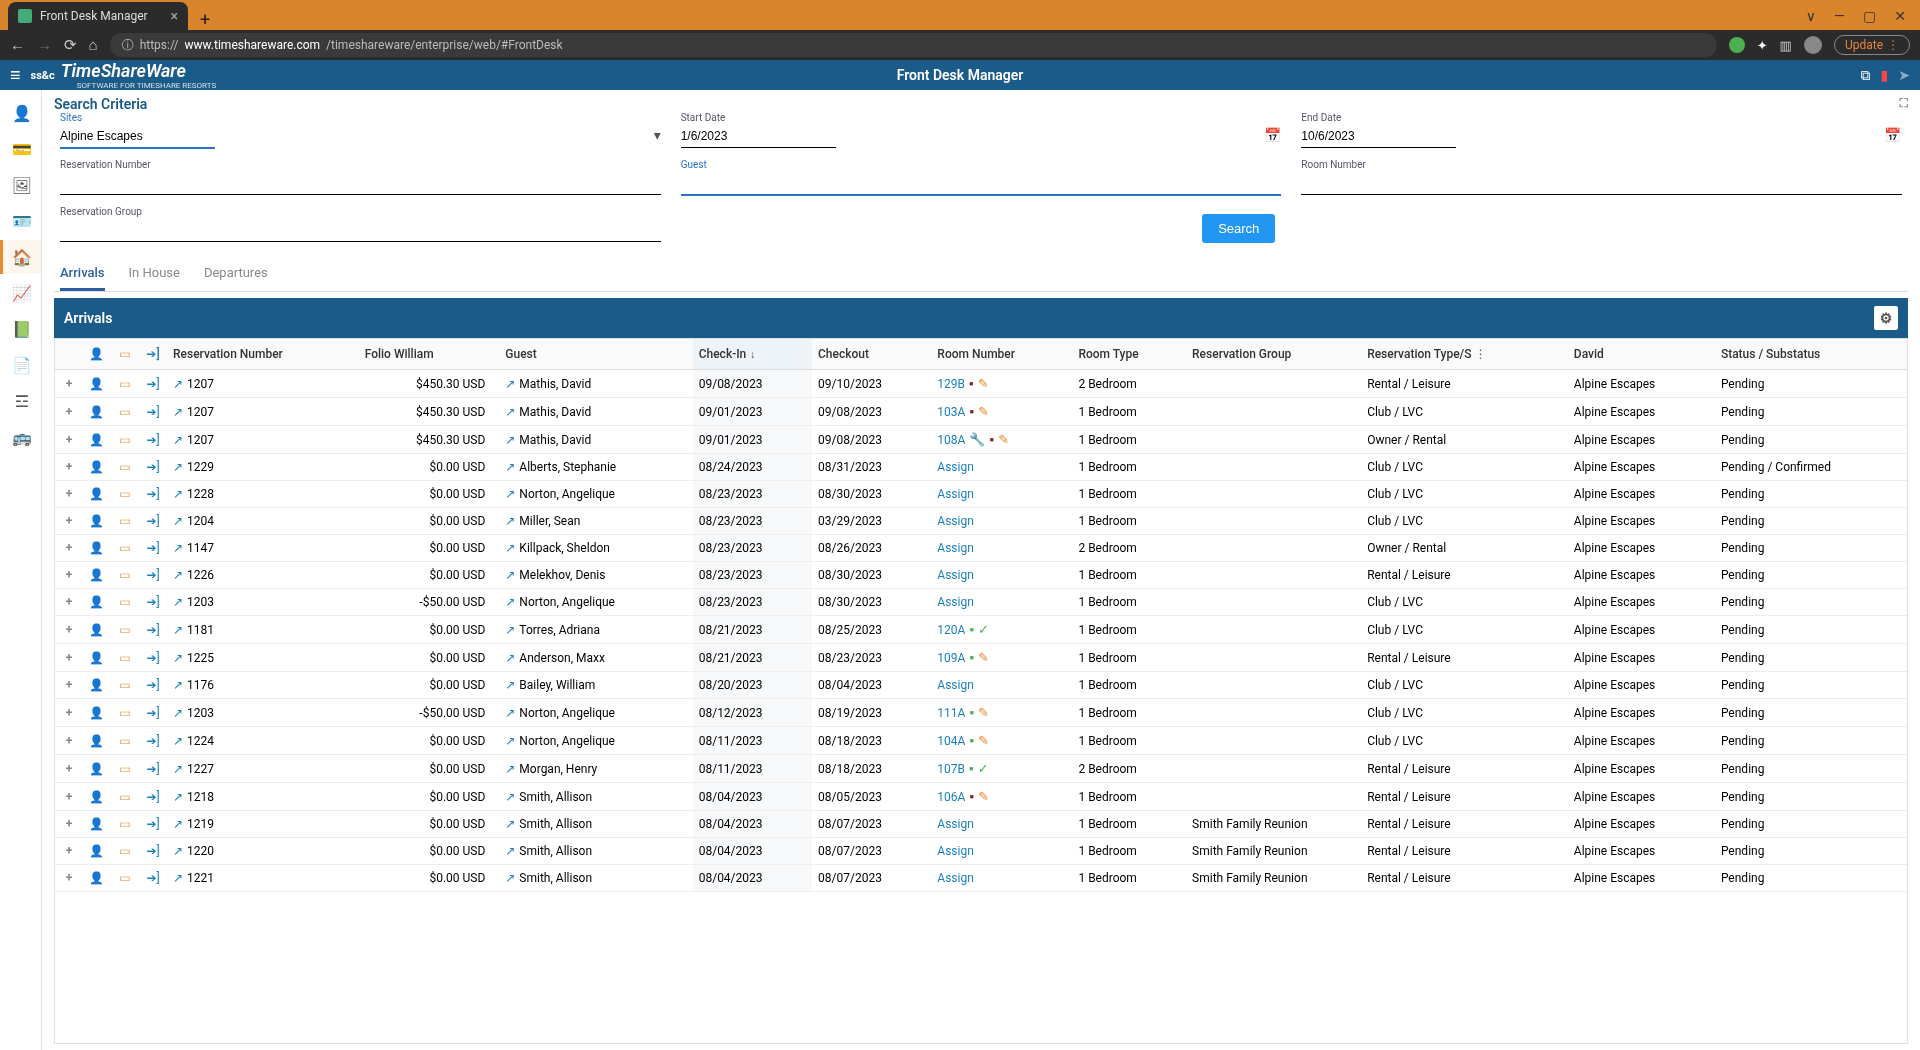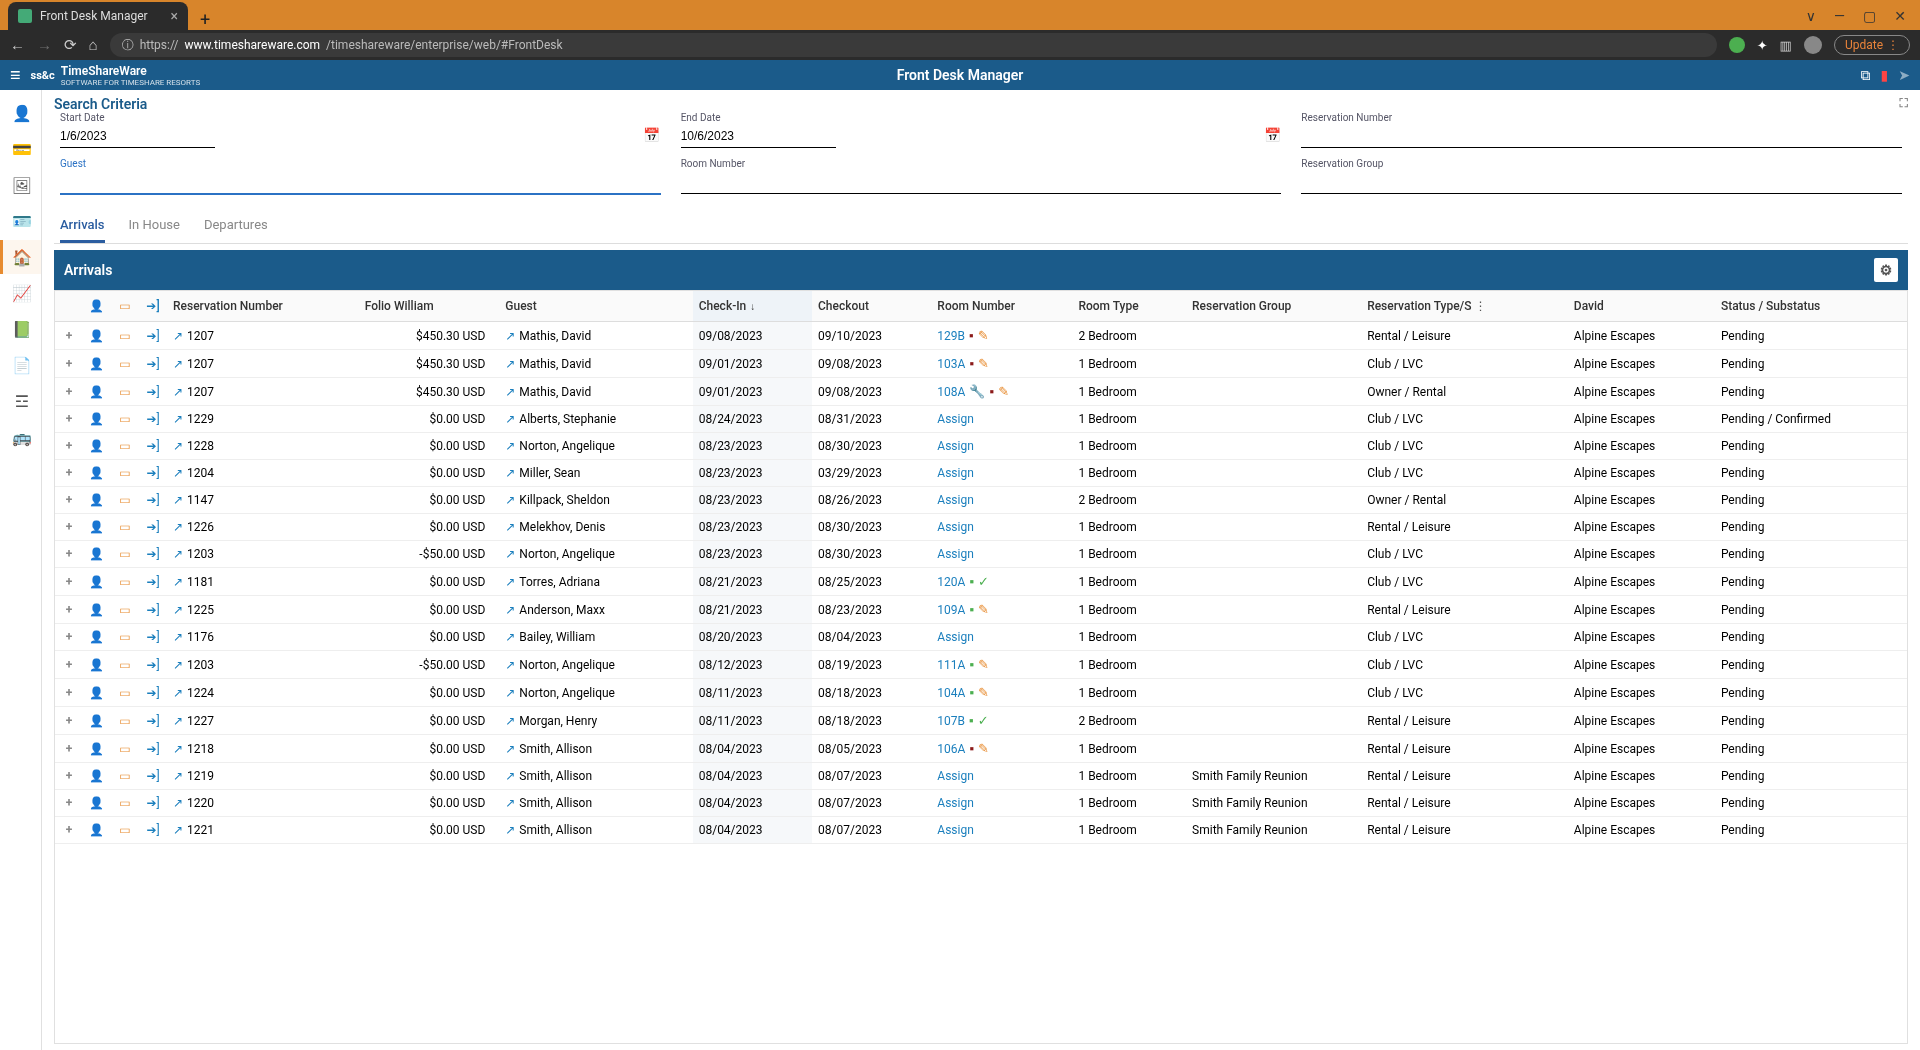--- a/index.html
+++ b/index.html
@@ -18,22 +18,22 @@
 .url-bar { flex: 1; background: #3a3a3a; border-radius: 14px; height: 24px; display: flex; align-items: center; padding: 0 12px; color: #bbb; font-size: 12px; gap:6px;}
 .url-bar .domain { color: #fff; }
 .ext-icons { display:flex; gap:12px; align-items:center;}
 .ext-icons .dot { width:16px;height:16px;border-radius:50%;background:#4caf50;}
 .update-btn { border:1px solid #888; color:#e8833a; padding:2px 10px; border-radius:12px; font-size:12px; display:flex; align-items:center; gap:4px;}
 
 
 .app-header { height: 30px; background: #1b5b8a; color: #fff; display: flex; align-items: center; padding: 0 10px; position:relative;}
 .hamburger { font-size: 18px; cursor:pointer; margin-right:10px;}
 .brand { display:flex; flex-direction:row; align-items:center; gap:6px; font-size:11px;}
-.brand-main { font-weight:600; font-size:12px;}
-.brand-sub { font-size:8px; opacity:.8;}
+.brand-main { font-weight:600; font-size:18px;font-style:italic;}
+.brand-sub { font-size:8px; opacity:.8;margin-left:16px;}
 .app-title { position:absolute; left:50%; transform:translateX(-50%); font-weight:600; font-size:14px;}
 .app-header-right { margin-left:auto; display:flex; gap:10px; font-size:14px;}
 
 
 .app-body { display: flex; height: calc(1050px - 60px - 30px); }
 .sidebar { width: 42px; background: #fff; border-right: 1px solid #e0e0e0; display: flex; flex-direction: column; align-items: center; padding-top: 6px; gap: 2px;}
 .sidebar .sb-item { width: 100%; height: 34px; display: flex; align-items: center; justify-content: center; font-size: 16px; color: #555; cursor:pointer; border-left:3px solid transparent;}
 .sidebar .sb-item.active { border-left:3px solid #e78b2f; color:#e78b2f; background:#fdf6ee;}
 
 .content { flex: 1; padding: 6px 12px; display:flex; flex-direction:column; overflow:hidden;}
@@ -157,20 +157,24 @@
     <div class="sb-item" style="color:#e78b2f">🚌</div>
   </div>
 
   <div class="content">
     <div class="search-panel">
       <div class="panel-title">
         <span>Search Criteria</span>
         <span class="exp-icon">⛶</span>
       </div>
       <div class="search-grid">
+        <div class="field focused">
+          <label>Sites</label>
+          <div class="ctrl-wrap"><input class="ctrl" value="Alpine Escapes" style=""><span class="suffix">▾</span></div>
+        </div>
         <div class="field">
           <label>Start Date</label>
           <div class="ctrl-wrap"><input class="ctrl" value="1/6/2023" style=""><span class="suffix">📅</span></div>
         </div>
         <div class="field">
           <label>End Date</label>
           <div class="ctrl-wrap"><input class="ctrl" value="10/6/2023" style=""><span class="suffix">📅</span></div>
         </div>
         <div class="field">
           <label>Reservation Number</label>
@@ -180,20 +184,23 @@
           <label>Guest</label>
           <input class="ctrl" value="" style="">
         </div>
         <div class="field">
           <label>Room Number</label>
           <input class="ctrl" style="">
         </div>
         <div class="field">
           <label>Reservation Group</label>
           <input class="ctrl" style="">
+        </div>
+        <div class="search-actions">
+          <button class="btn-primary">Search</button>
         </div>
       </div>
     </div>
 
     <div class="tabs">
       <div class="tab-item active">Arrivals</div>
       <div class="tab-item">In House</div>
       <div class="tab-item">Departures</div>
     </div>
 

